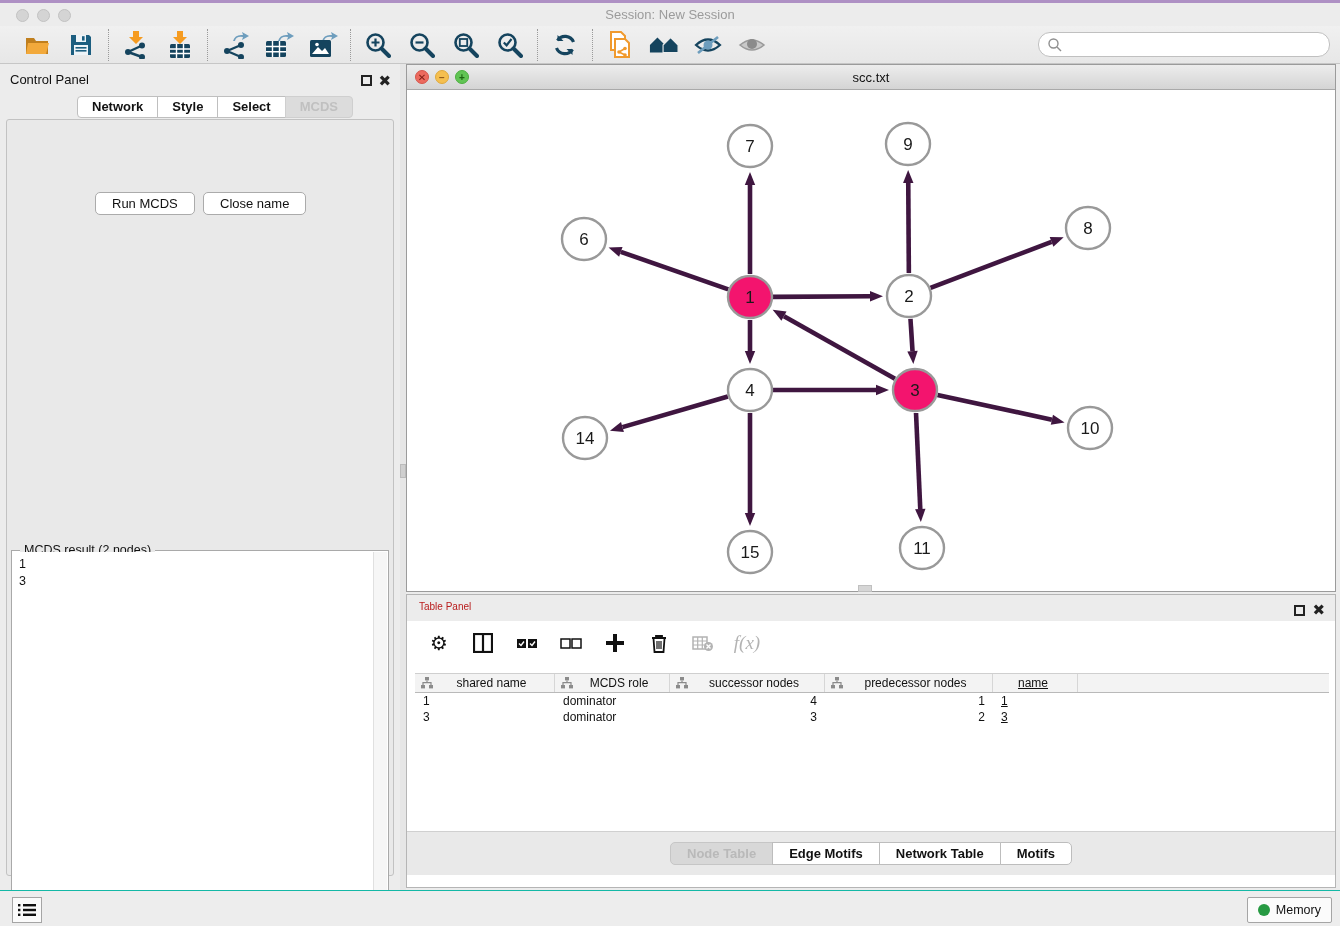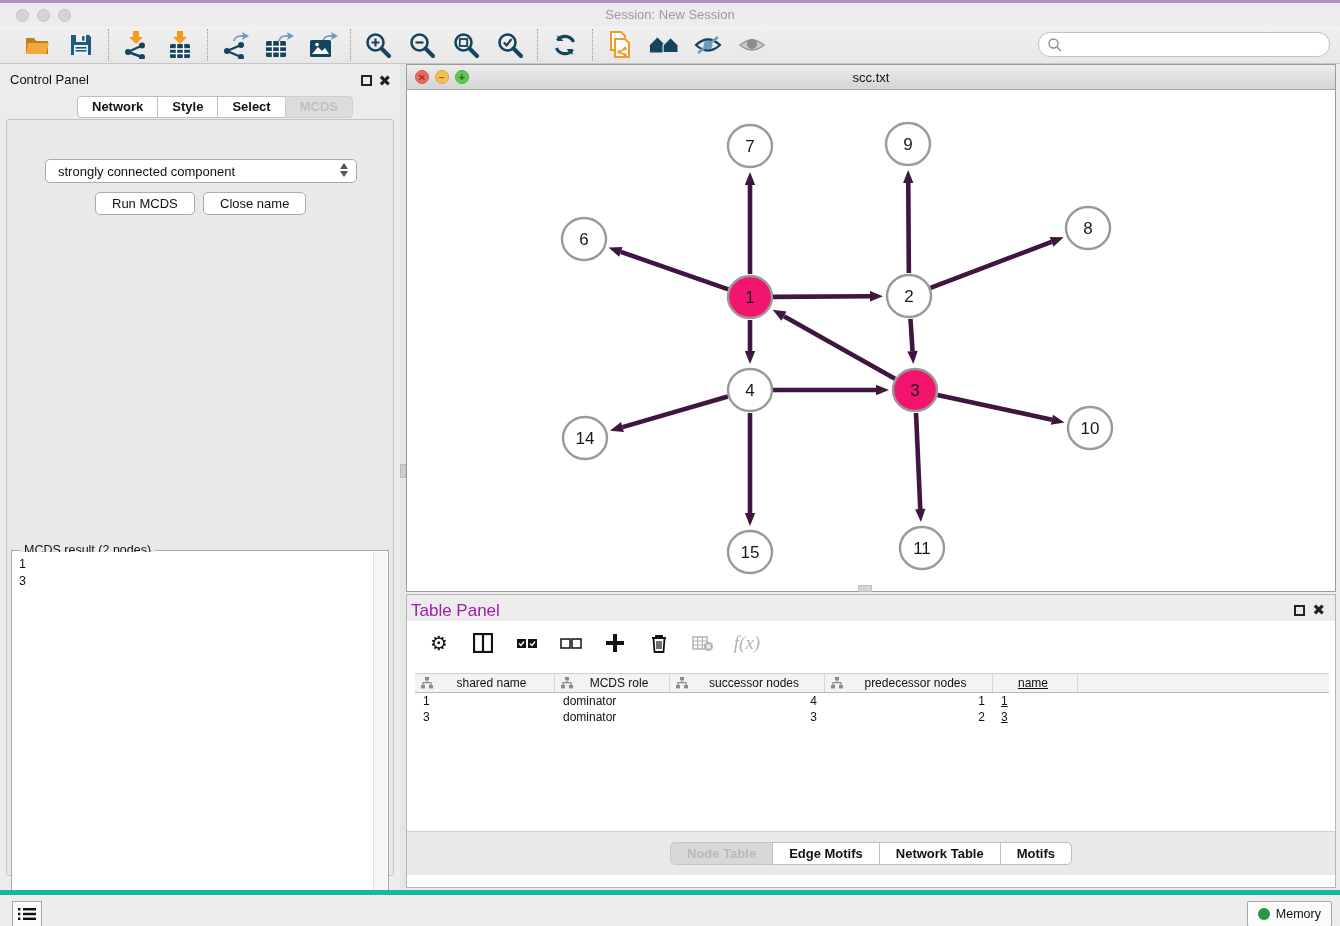--- a/index.html
+++ b/index.html
@@ -58,21 +58,21 @@
   #net-title { width:100%; text-align:center; line-height:25px; font-size:13px; color:#111; }
   #net-traffic { position:absolute; left:8px; top:5px; display:flex; gap:6px; }
   .tl { width:14px; height:14px; border-radius:50%; font-size:10px; font-weight:bold; text-align:center; line-height:14px; }
   .tl.red { background:#ec6a5e; border:1px solid #d6554b; color:#7e1b12; }
   .tl.yellow { background:#f5bf4f; border:1px solid #dfa93c; color:#90591b; }
   .tl.green { background:#61c454; border:1px solid #4caf3f; color:#1c6511; }
   #net-canvas { position:absolute; left:0; top:25px; width:928px; height:501px; background:#fff; }
   
   #table-panel { left:406px; top:594px; width:930px; height:294px; background:#fff; border:1px solid #b5b5b5; }
   #tp-header { position:absolute; left:0; top:0; width:100%; height:26px; background:#ececec; }
-  #tp-title { position:absolute; left:4px; top:6px; font-size:17px; color:#a21caf; }
+  #tp-title { position:absolute; left:12px; top:6px; font-size:10px; color:#b91c1c; }
   #tp-toolbar { position:absolute; left:0; top:26px; width:100%; height:44px; background:#fff;
     display:flex; align-items:center; gap:20px; padding-left:20px; }
   .tp-icon { display:flex; align-items:center; justify-content:center; width:24px; height:24px; }
   #fx-icon { font-family:"Liberation Serif","DejaVu Serif",serif; font-style:italic; font-size:19px; color:#b3b3b3; }
   #gear-glyph { font-size:20px; color:#111; }
   
   #node-table { position:absolute; left:8px; top:78px; width:914px; }
   .tbl-header { display:flex; background:#f3f3f3; border-top:1px solid #cfcfcf; border-bottom:1px solid #b9b9b9; height:20px; }
   .th-cell { display:flex; align-items:center; gap:6px; font-size:12px; color:#111; border-right:1px solid #d6d6d6;
     padding-left:6px; justify-content:flex-start; }
@@ -84,21 +84,21 @@
   
   #tp-bottom { position:absolute; left:0; bottom:12px; width:100%; height:44px; background:#e9e9e9;
     border-top:1px solid #d0d0d0; display:flex; align-items:center; justify-content:center; }
   #tp-tabs { display:flex; }
   .tp-tab { height:23px; line-height:21px; padding:0 16px; background:#fff; border:1px solid #bdbdbd;
     font-size:13px; font-weight:600; color:#111; margin-left:-1px; }
   .tp-tab:first-child { border-radius:5px 0 0 5px; margin-left:0; }
   .tp-tab:last-child { border-radius:0 5px 5px 0; }
   .tp-tab.selected { background:#d8d8d8; color:#b9b9b9; border-color:#c6c6c6; }
   
-  #status-bar { left:0; top:890px; width:1340px; height:36px; background:#ededed; border-top:5px solid #14b8a6; }
+  #status-bar { left:0; top:890px; width:1340px; height:36px; background:#ededed; border-top:1px solid #14b8a6; }
   #list-btn { position:absolute; left:12px; top:6px; width:30px; height:26px; background:#fbfbfb;
     border:1px solid #a5a5a5; display:flex; align-items:center; justify-content:center; }
   #memory-btn { position:absolute; right:8px; top:6px; height:26px; background:#fbfbfb; border:1px solid #a5a5a5;
     border-radius:2px; display:flex; align-items:center; gap:6px; padding:0 10px; font-size:12.5px; color:#111; }
   #memory-dot { width:12px; height:12px; border-radius:50%; background:#279a43; }
   svg { display:block; }
 </style>
 </head>
 <body>
 
@@ -265,27 +265,20 @@
   <div class="abs" style="right:9px; top:8px;"><span class="panel-close">✖</span></div>
 
   <div class="abs" id="cp-tabs">
     <span class="cp-tab">Network</span>
     <span class="cp-tab">Style</span>
     <span class="cp-tab">Select</span>
     <span class="cp-tab selected">MCDS</span>
   </div>
 
   <div class="abs" id="cp-body">
-    <div class="abs" id="criterion-select">
-      <span>strongly connected component</span>
-      <span id="criterion-stepper">
-          <span class="tri-up"></span>
-          <span class="tri-down"></span>
-        </span>
-    </div>
     <button class="cp-btn abs" id="run-btn">Run MCDS</button>
     <button class="cp-btn abs" id="close-btn">Close name</button>
 
     <div class="abs" id="mcds-fieldset">
       <span id="mcds-legend">MCDS result (2 nodes)</span>
       <div id="mcds-textarea">1
 3</div>
       <div id="mcds-scrollbar"></div>
     </div>
   </div>

